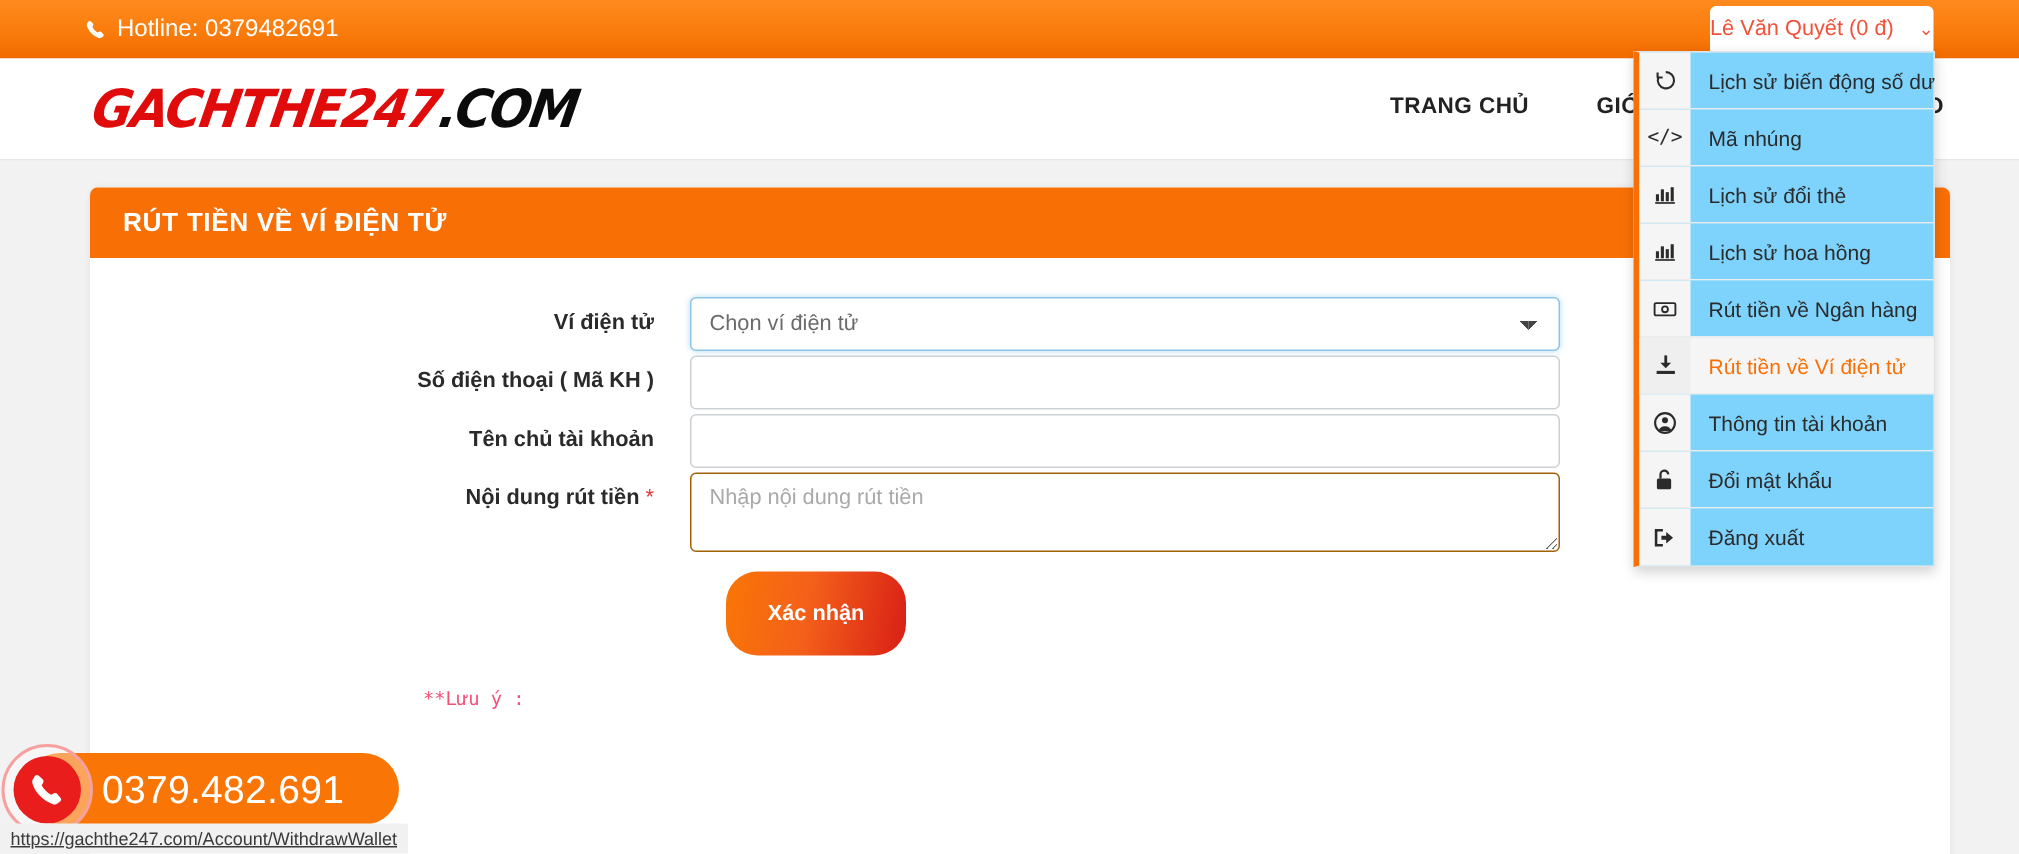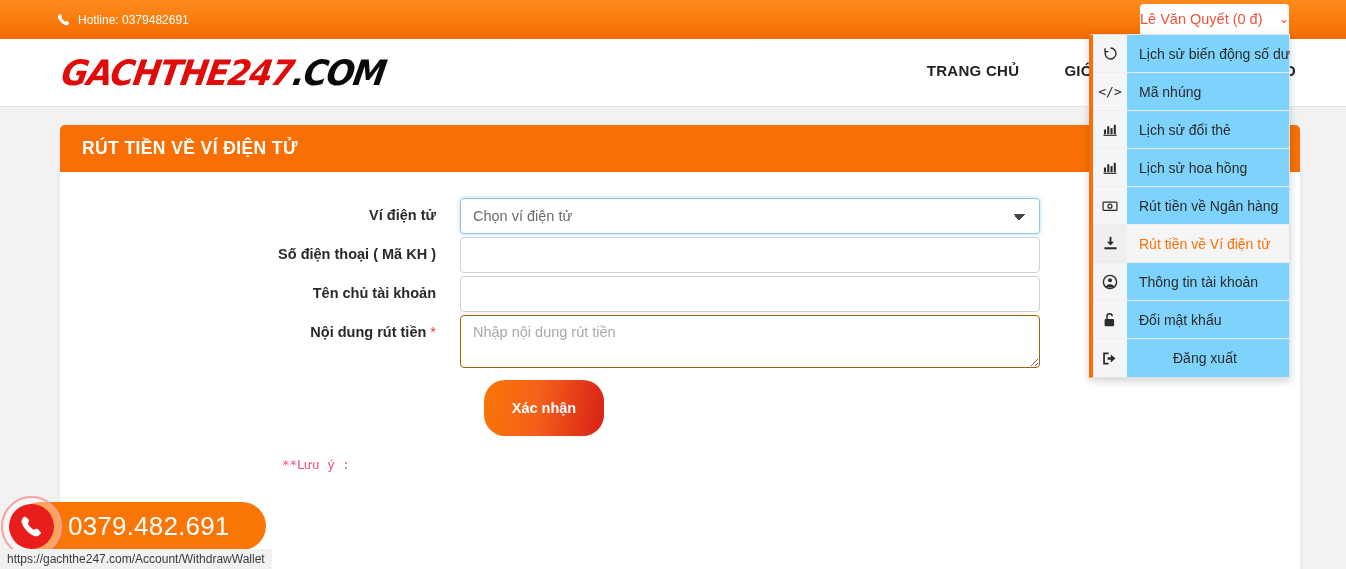--- a/index.html
+++ b/index.html
@@ -13,21 +13,21 @@
 
   
   .topbar {
     position: absolute; top: 0; left: 0;
     width: 1346px; height: 39px;
     background: linear-gradient(180deg, #ff8a1e 0%, #f97c0c 55%, #f26a00 100%);
     display: flex; align-items: center;
   }
   .hotline {
     color: #ffffff;
-    font-size: 12px;
+    font-size: 16px;
     margin-left: 57px;
     display: flex; align-items: center; gap: 7px;
     white-space: nowrap;
     text-align: right;
   }
   .hotline svg { display:block; }
 
   
   .user-btn {
     position: absolute;
@@ -239,20 +239,21 @@
     left: 0; bottom: 0;
     height: 20px;
     padding: 0 7px;
     background: #f1f1f1;
     border-top-right-radius: 2px;
     color: #3a3a3a;
     font-size: 12px;
     display: flex; align-items: center;
     z-index: 70;
     white-space: nowrap;
+    text-decoration: underline;
   }
 
   
   .dropdown {
     position: absolute;
     top: 34px; left: 1089px;
     width: 201px;
     background: #ffffff;
     border: 1px solid #e2e2e2;
     border-left: 4px solid #f87005;
@@ -260,21 +261,21 @@
     z-index: 50;
     padding: 0;
   }
   .dd-item {
     display: flex; align-items: center;
     height: 38px;
     border-bottom: 1px solid #ececec;
     cursor: pointer;
     background: #7dd3fc;
   }
-  .dd-item:last-child { border-bottom: none; gap: 34px; }
+  .dd-item:last-child { border-bottom: none; }
   .dd-item.active { background: #f5f5f5; }
   .dd-ico {
     width: 34px; min-width: 34px;
     height: 100%;
     background: #f5f5f5;
     display: flex; align-items: center; justify-content: center;
     color: #2b2b2b;
   }
   .dd-item.active .dd-ico { background: #efefef; }
   .dd-label {

